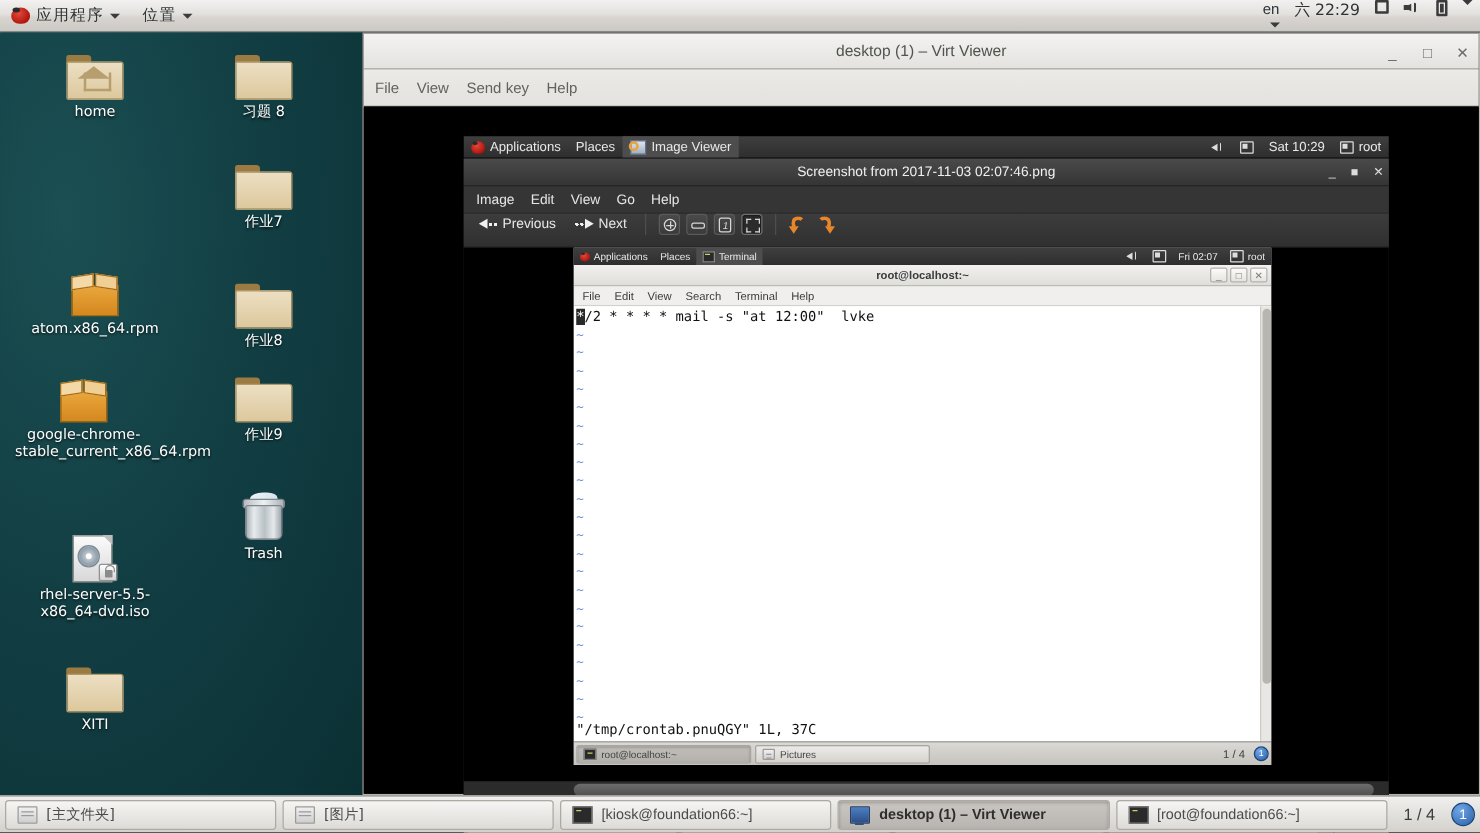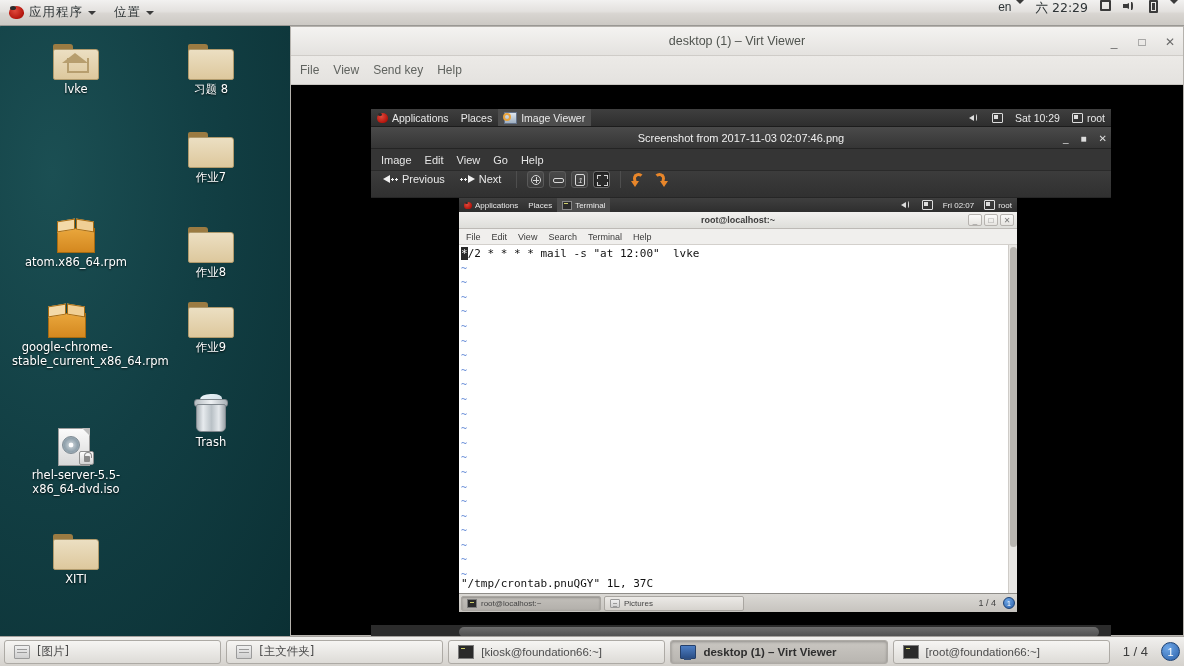--- a/index.html
+++ b/index.html
@@ -25,21 +25,21 @@
     background: radial-gradient(circle at 40% 35%, #e04a3c 0%, #b3150d 70%, #7e0a05 100%);
     position: relative;
   }
   .rh-logo:after {
     content:""; position:absolute; left:1px; top:0px; width:6px; height:4px;
     background:#2a2a2a; border-radius:50%;
   }
   .cn-label { font-family: "DejaVu Sans", sans-serif; font-size: 12.5px; letter-spacing:1px;}
   .caret-dn { width:0;height:0;border-left:4px solid transparent;border-right:4px solid transparent;border-top:4px solid #3b3b3b; }
   #top-panel .spacer { flex: 1; }
-  .tray-item { display:flex; align-items:flex-start; gap:4px; padding: 0 6px; height:100%; cursor:default;}
+  .tray-item { display:flex; align-items:flex-end; gap:4px; padding: 0 6px; height:100%; cursor:default;flex-direction:column;}
   .clock-cn { font-family:"DejaVu Sans", sans-serif; font-size:12.5px;}
   .ic-sq { width:11px;height:11px;border:2px solid #3b3b3b; border-radius:1px;}
   .ic-spk { position:relative;width:14px;height:12px;}
   .ic-spk .cone{position:absolute;left:0;top:3px;width:0;height:0;border-top:3px solid transparent;border-bottom:3px solid transparent;border-right:6px solid #3b3b3b;}
   .ic-spk .bx{position:absolute;left:0;top:4px;width:4px;height:4px;background:#3b3b3b;}
   .ic-spk .w1{position:absolute;left:8px;top:2px;width:2px;height:8px;border-right:2px solid #3b3b3b;border-radius:0 60% 60% 0/0 50% 50% 0;}
   .ic-bat { width:9px;height:13px;border:2px solid #3b3b3b;border-radius:1px;position:relative;}
   .ic-bat:before{content:"";position:absolute;left:2px;top:-4px;width:3px;height:2px;background:#3b3b3b;}
   .ic-bat:after{content:"";position:absolute;left:1px;top:1px;right:1px;bottom:1px;background:#3b3b3b;}
 
@@ -323,21 +323,21 @@
 <div id="desktop">
 
   <div class="dicon" style="left:21px;top:10px;">
     <div class="glyph">
       <span class="folder home">
           <i class="tab"></i>
           <i class="bdy"></i>
           <i class="roof"></i>
         </span>
     </div>
-    <div class="lbl">lvke</div>
+    <div class="lbl">home</div>
   </div>
 
   <div class="dicon" style="left:156px;top:10px;">
     <div class="glyph">
       <span class="folder">
           <i class="tab"></i>
           <i class="bdy"></i>
         </span>
     </div>
     <div class="lbl">习题 8</div>
@@ -679,25 +679,25 @@
           <div class="wsdot">3</div>
         </div>
       </div>
     </div>
   </div>
 </div>
 
 <div id="taskbar">
   <div class="tkb">
     <span class="ic ic-folder"></span>
-    <span class="tx cn">[图片]</span>
+    <span class="tx cn">[主文件夹]</span>
   </div>
   <div class="tkb">
     <span class="ic ic-folder"></span>
-    <span class="tx cn">[主文件夹]</span>
+    <span class="tx cn">[图片]</span>
   </div>
   <div class="tkb">
     <span class="ic ic-term"></span>
     <span class="tx">[kiosk@foundation66:~]</span>
   </div>
   <div class="tkb act">
     <span class="ic ic-vv"></span>
     <span class="tx">desktop (1) – Virt Viewer</span>
   </div>
   <div class="tkb">

